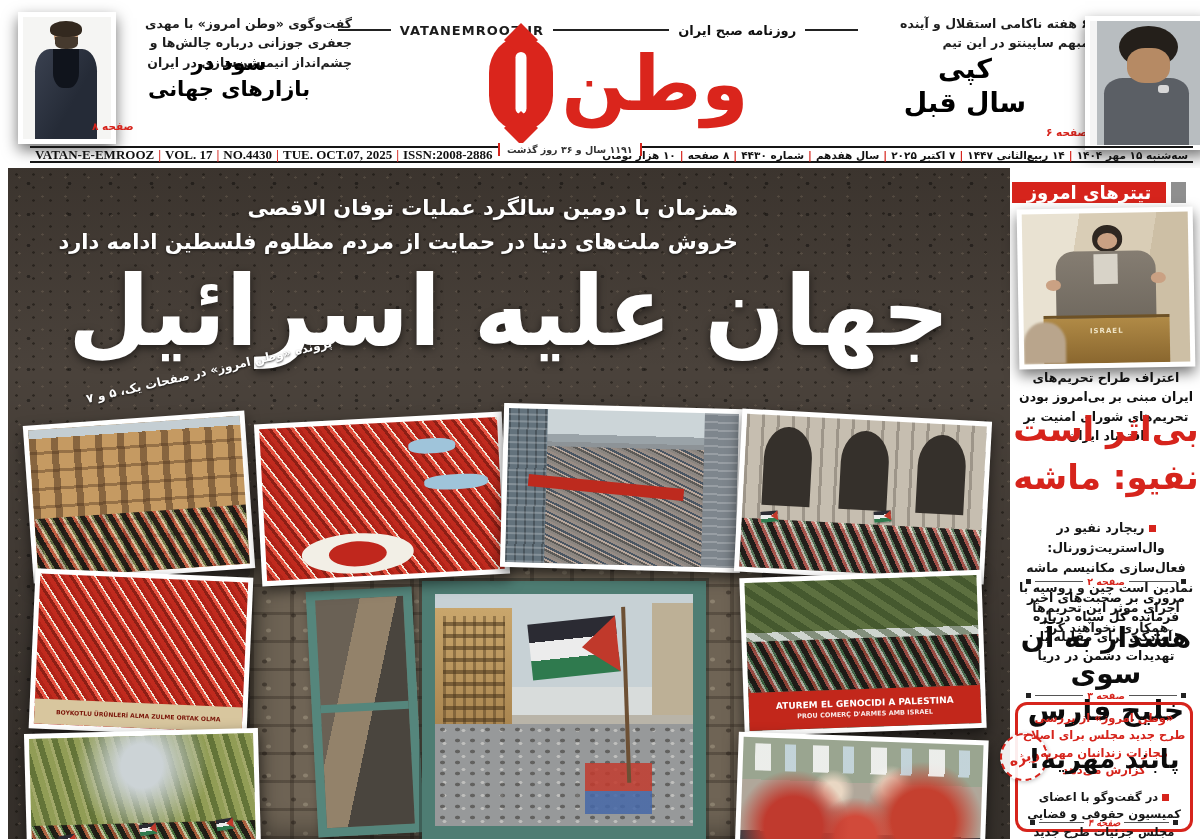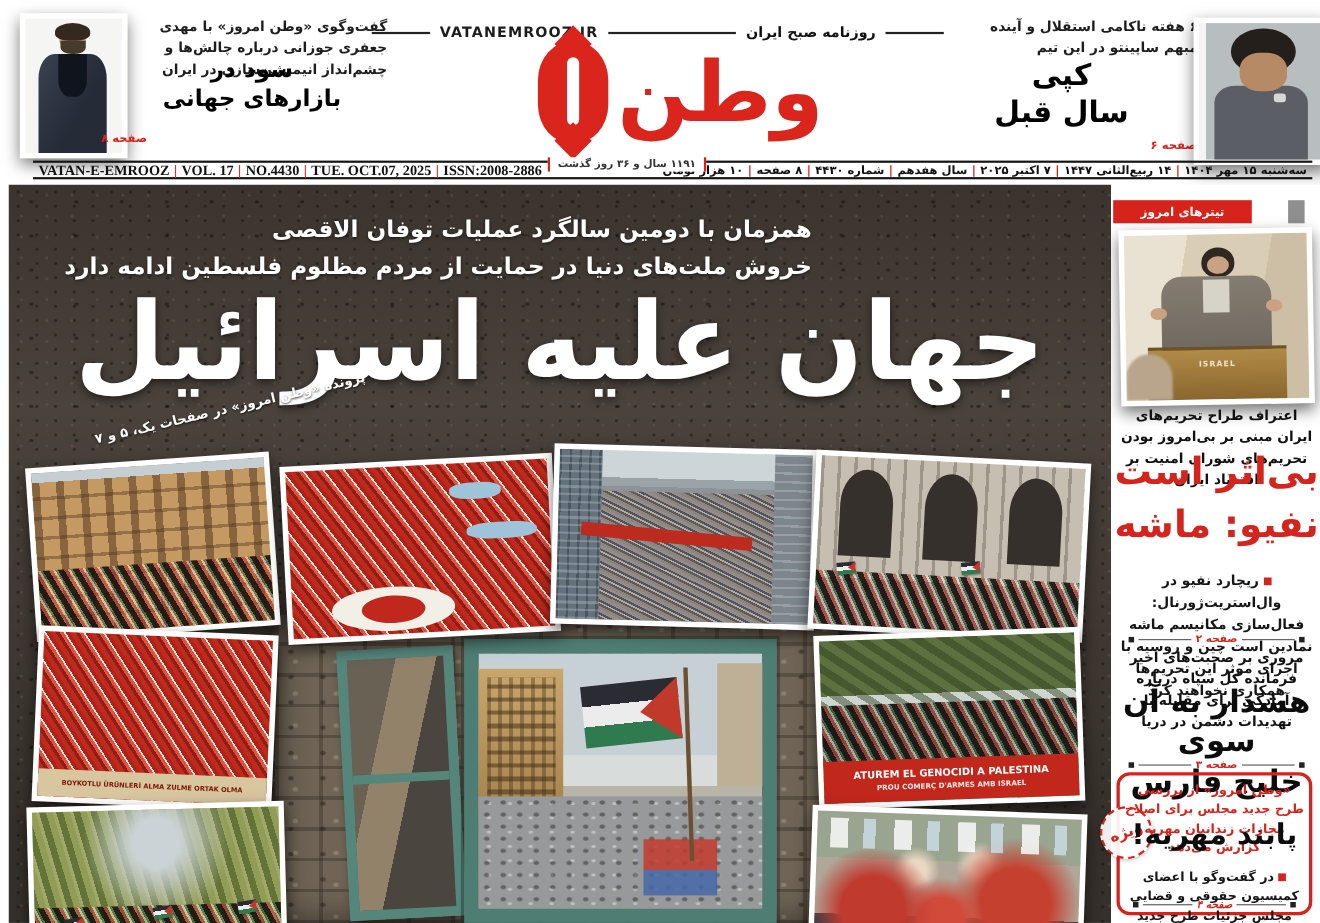--- a/index.html
+++ b/index.html
@@ -202,22 +202,22 @@
   .pflag-big{left:37%;top:11%;width:88px;height:56px;transform:rotate(-6deg);}
   .pflag-big .tri{position:absolute;right:0;top:0;width:0;height:0;
       border-top:28px solid transparent;border-bottom:28px solid transparent;border-right:36px solid #c0392b;}
   .pflag-big .pole{position:absolute;right:-5px;top:-8px;width:4px;height:176px;background:#6d5034;transform:rotate(4deg);}
   .pflag-sm{width:17px;height:11px;transform:rotate(-8deg);box-shadow:0 1px 2px rgba(0,0,0,.4);}
   .pflag-sm .tri{position:absolute;right:0;top:0;width:0;height:0;
       border-top:5.5px solid transparent;border-bottom:5.5px solid transparent;border-right:7px solid #c0392b;}
 
   
   .sidebar{position:absolute;left:1012px;top:168px;width:188px;height:671px;background:#fff;}
-  .sb-bar{position:absolute;left:0;top:14px;width:126px;height:21px;background:var(--red);
-      color:#fff;font-size:11px;font-weight:bold;display:flex;align-items:center;justify-content:center;}
+  .sb-bar{position:absolute;left:0;top:14px;width:154px;height:21px;background:var(--red);
+      color:#fff;font-size:18px;font-weight:bold;display:flex;align-items:center;justify-content:center;}
   .sb-bar-sq{position:absolute;left:159px;top:14px;width:15px;height:21px;background:#8f8f8f;}
 
   .sb-photo{left:6px;top:40px;width:166px;height:150px;transform:rotate(-1deg);}
   .sc-podium{background:linear-gradient(100deg,#e9e2d2 0 30%, #d9cdb6 30% 70%, #cdbfa5 70%);}
   .sc-podium .head{position:absolute;left:42%;top:8%;width:18%;height:18%;background:#2f2721;border-radius:50% 50% 45% 45%;}
   .sc-podium .face{position:absolute;left:45%;top:13%;width:12%;height:11%;background:#caa183;border-radius:50%;}
   .sc-podium .jacket{position:absolute;left:20%;top:25%;width:60%;height:50%;background:linear-gradient(#857d72,#6e675d);border-radius:18px 18px 0 0;}
   .sc-podium .shirt{position:absolute;left:43%;top:27%;width:14%;height:20%;background:#d8d3c8;}
   .sc-podium .hand{position:absolute;width:9%;height:7%;background:#caa183;border-radius:50%;}
   .sc-podium .h1{left:14%;top:44%;} .sc-podium .h2{left:77%;top:40%;}

